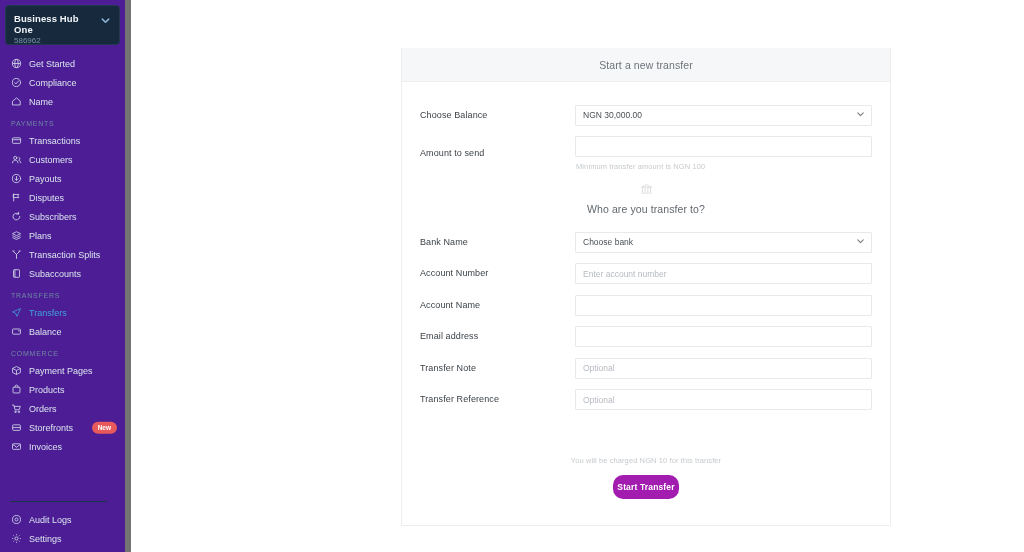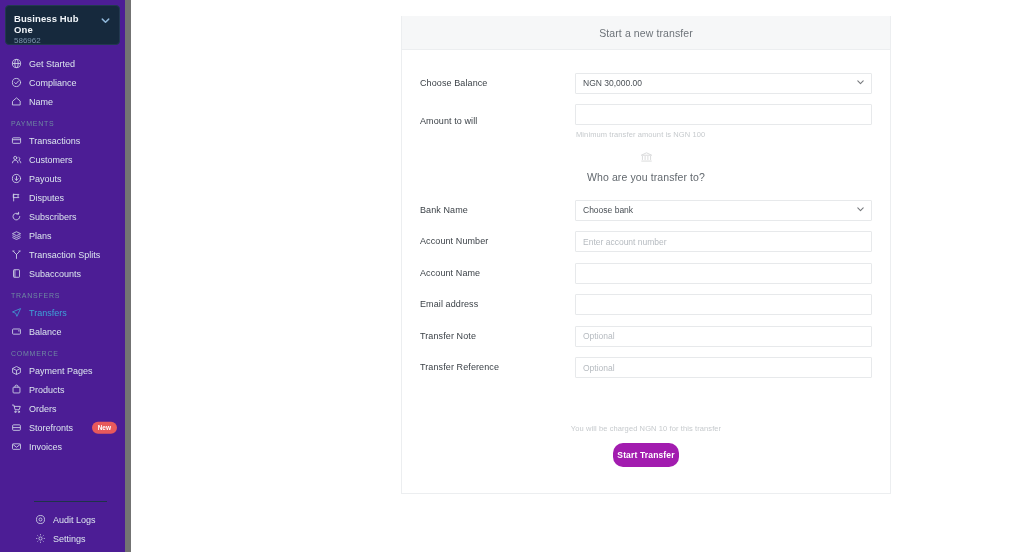--- a/index.html
+++ b/index.html
@@ -110,35 +110,35 @@
     line-height: 8px;
   }
 
   .nav-divider {
     height: 1px;
     background: #1e3away;
     background: #1e3349;
     margin: 12px 10px 8px 10px;
   }
 
-  .nav-bottom { position: absolute; bottom: 0; left: 0; right: 8px; padding-bottom: 4px; padding-left: 24px; }
+  .nav-bottom { position: absolute; bottom: 0; left: 0; right: 8px; padding-bottom: 4px; }
 
   
   .main {
     flex: 1;
     height: 552px;
     background: #ffffff;
     overflow: hidden;
     position: relative;
   }
 
   .card {
     position: absolute;
     left: 270px;
-    top: 16px;
+    top: 48px;
     width: 490px;
     background: #ffffff;
     border: 1px solid #eceef0;
     border-top: none;
   }
 
   .card-header {
     background: #f6f7f8;
     border-bottom: 1px solid #eceef0;
     height: 34px;
@@ -511,21 +511,21 @@
             </select>
             <span class="sel-caret">
               <svg viewBox="0 0 10 10" width="9" height="9" fill="none" stroke="#76797d" stroke-width="1.2" stroke-linecap="round" stroke-linejoin="round">
                   <polyline points="2,3.8 5,6.8 8,3.8"></polyline>
                 </svg>
             </span>
           </div>
         </div>
 
         <div class="form-row" style="margin-bottom:2px;">
-          <div class="form-label">Amount to will</div>
+          <div class="form-label">Amount to send</div>
           <div class="form-control">
             <input class="inp" type="text" placeholder="" style="">
             <div class="help-text">Minimum transfer amount is NGN 100</div>
           </div>
         </div>
 
         <div class="divider-icon-row">
           <span class="divider-icon">
             <svg viewBox="0 0 16 16" width="13" height="13" fill="none" stroke="#55595e" stroke-width="1.2" stroke-linejoin="round">
                 <polygon points="8,2.2 14.4,5.2 1.6,5.2"></polygon>

